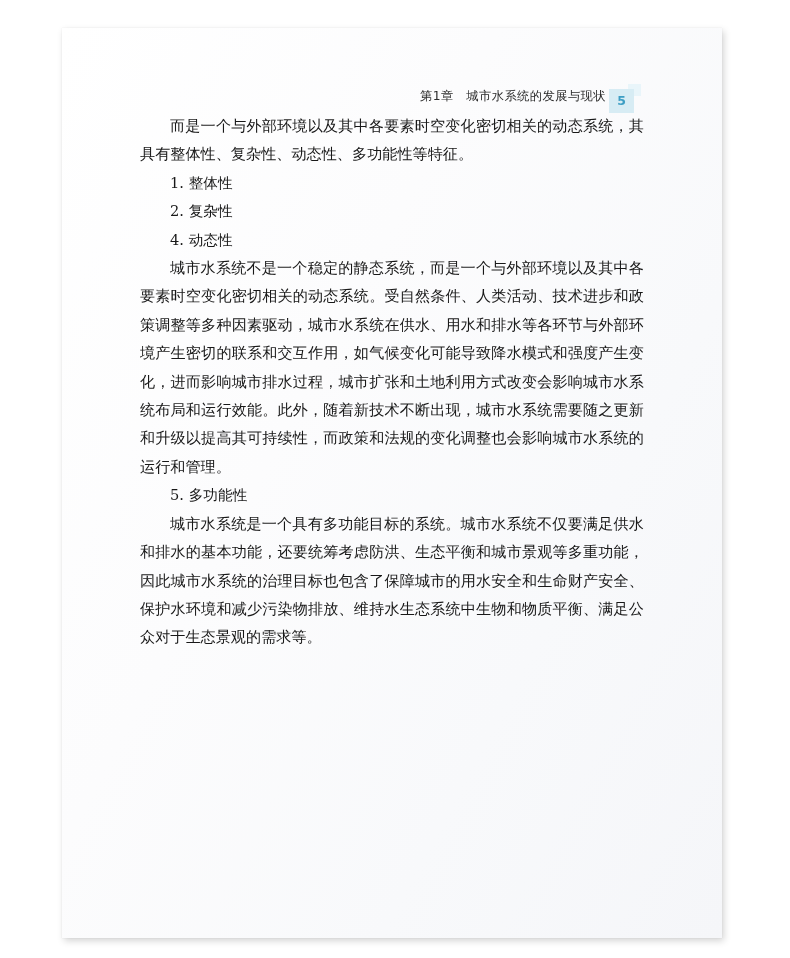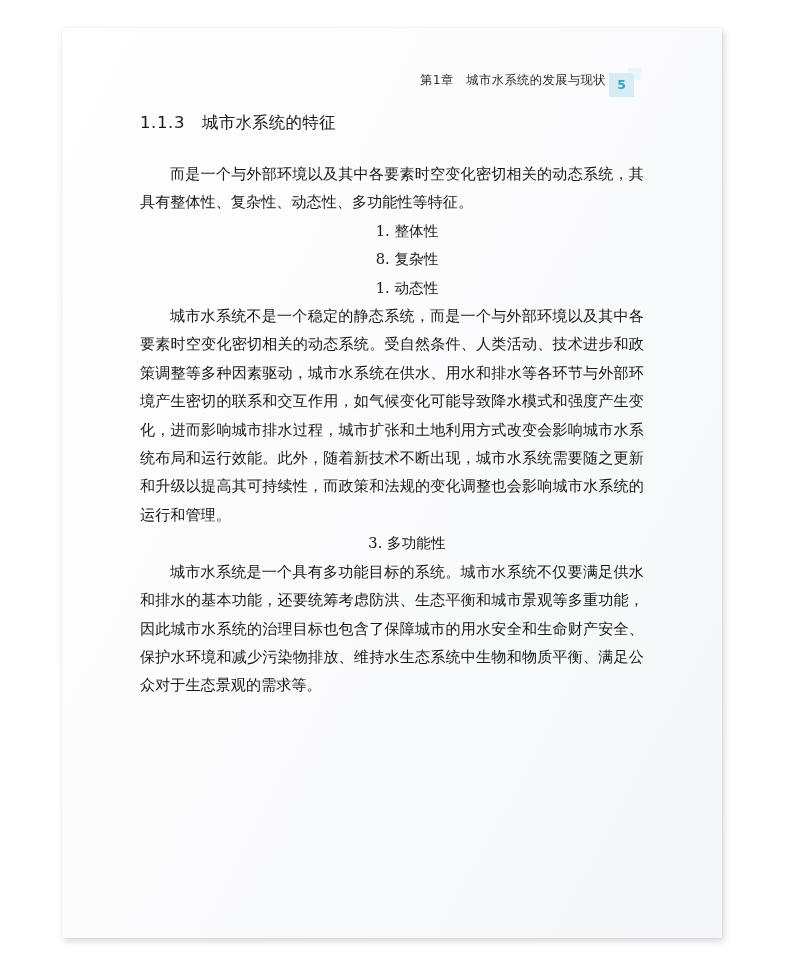--- a/index.html
+++ b/index.html
@@ -42,21 +42,21 @@
                  rgba(252,252,253,1) 38%,
                  rgba(248,249,251,1) 70%,
                  rgba(245,246,249,1) 100%);
     pointer-events: none;
   }
 
   
   #running-head {
     position: absolute;
     left: 0;
-    top: 44px;
+    top: 60px;
     width: 660px;
     height: 30px;
   }
   #running-head-title {
     position: absolute;
     right: 116px;
     top: 0px;
     font-family: "DejaVu Sans", "Liberation Sans", sans-serif;
     font-size: 12.3px;
     color: #2b2b2b;
@@ -134,21 +134,20 @@
     letter-spacing: 0.05px;
     text-indent: 30px;
   }
   .sub-head {
     font-size: 14.6px;
     line-height: 28.4px;
     color: #181818;
     margin: 0;
     text-indent: 30px;
     letter-spacing: 0.05px;
-    text-align: center;
   }
 </style>
 </head>
 <body>
 
 <div id="scan-canvas">
 
   <div id="book-page">
     <div id="paper-sheen"></div>
 
@@ -157,31 +156,28 @@
 
       <div id="page-number-badge">
         <div class="badge-square-accent"></div>
         <div class="badge-square-main"></div>
         <div class="badge-number">5</div>
       </div>
     </div>
 
     <div id="text-column">
 
-      <div id="section-heading">
-        <span class="heading-num">1.1.3</span><span class="heading-gap"></span><span>城市水系统的特征</span>
-      </div>
 
       <p class="body-para">而是一个与外部环境以及其中各要素时空变化密切相关的动态系统，其具有整体性、复杂性、动态性、多功能性等特征。</p>
 
       <p class="sub-head">1. 整体性</p>
 
-      <p class="sub-head">8. 复杂性</p>
+      <p class="sub-head">2. 复杂性</p>
 
-      <p class="sub-head">1. 动态性</p>
+      <p class="sub-head">4. 动态性</p>
       <p class="body-para">城市水系统不是一个稳定的静态系统，而是一个与外部环境以及其中各要素时空变化密切相关的动态系统。受自然条件、人类活动、技术进步和政策调整等多种因素驱动，城市水系统在供水、用水和排水等各环节与外部环境产生密切的联系和交互作用，如气候变化可能导致降水模式和强度产生变化，进而影响城市排水过程，城市扩张和土地利用方式改变会影响城市水系统布局和运行效能。此外，随着新技术不断出现，城市水系统需要随之更新和升级以提高其可持续性，而政策和法规的变化调整也会影响城市水系统的运行和管理。</p>
 
-      <p class="sub-head">3. 多功能性</p>
+      <p class="sub-head">5. 多功能性</p>
       <p class="body-para">城市水系统是一个具有多功能目标的系统。城市水系统不仅要满足供水和排水的基本功能，还要统筹考虑防洪、生态平衡和城市景观等多重功能，因此城市水系统的治理目标也包含了保障城市的用水安全和生命财产安全、保护水环境和减少污染物排放、维持水生态系统中生物和物质平衡、满足公众对于生态景观的需求等。</p>
 
     </div>
   </div>
 </div>
 
 </body></html>

